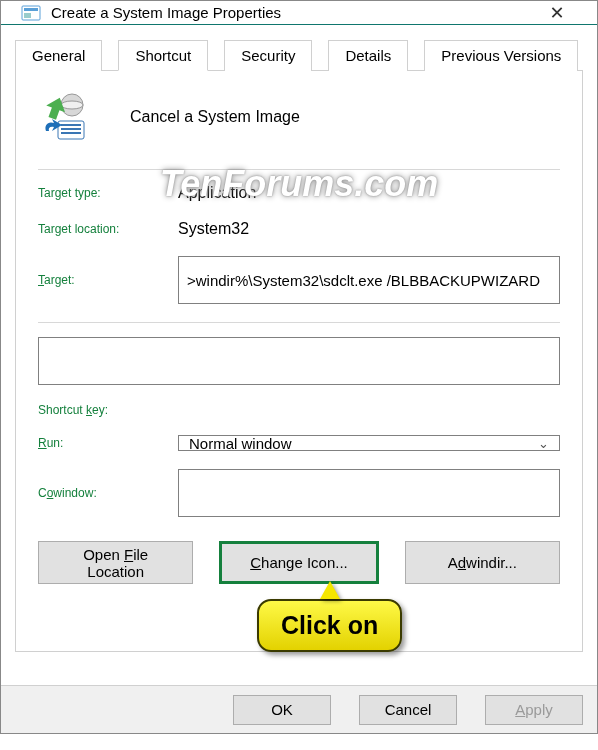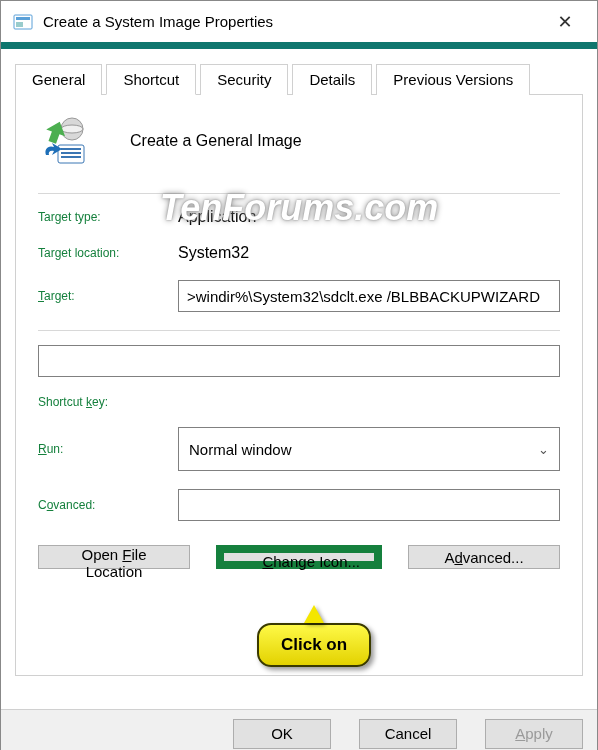--- a/index.html
+++ b/index.html
@@ -1,46 +1,46 @@
 <!DOCTYPE html>
 <html><head>
 <meta charset="utf-8">
 <style>
   * { box-sizing: border-box; font-family: "Segoe UI", Tahoma, sans-serif; }
   body { margin: 0; background: #fff; width: 598px; height: 750px; overflow: hidden; }
   .dialog { width: 598px; border: 1px solid #888; background: #fff; }
-  .titlebar { height: 48px; background: #fff; display: flex; align-items: center; padding: 0 12px; border-bottom: 7px solid #0f766e; }
+  .titlebar { height: 24px; background: #fff; display: flex; align-items: center; padding: 0 20px; border-bottom: 1px solid #0f766e; }
   .titlebar .icon { width: 20px; height: 20px; margin-right: 10px; display:flex; align-items:center; justify-content:center;}
   .titlebar .title { flex: 1; font-size: 15px; color: #000; }
   .titlebar .close { width: 40px; text-align: center; font-size: 18px; color: #333; cursor: default; }
   .content { padding: 14px 14px 0 14px; background: #fff; height: 660px; position: relative; }
-  .tabs { display: flex; gap: 4px; border-bottom: none; position: relative; z-index: 2; }
+  .tabs { display: flex; gap: 16px; border-bottom: none; position: relative; z-index: 2; }
   .tab { padding: 6px 16px; font-size: 15px; border: 1px solid #d0d0d0; border-bottom: none; background: #fff; cursor: default; position: relative; top: 1px; }
   .tab.active { background: #fff; border-color: #d0d0d0; z-index: 3; border-bottom: 1px solid #fff;}
   .tab:not(.active) { background: #fff; border-color: #d0d0d0; }
   .tab.active::after{content:'';position:absolute;left:0;right:0;bottom:-1px;height:2px;background:#fff;}
   .tabbody { border: 1px solid #d0d0d0; padding: 20px 22px; height: 582px; position: relative; z-index:1;}
   .headerrow { display: flex; align-items: center; margin-bottom: 26px; }
   .shortcut-icon { width: 52px; height: 52px; margin-right: 40px; position:relative;}
   .shortcut-name { font-size: 16px; color: #000; }
   .divider { height: 1px; background: #d8d8d8; margin: 8px 0 14px 0; }
   .field { display: flex; align-items: center; margin-bottom: 18px; }
   .field .label { width: 140px; font-size: 12px; color: #15803d; }
   .field .value-static { font-size: 16px; color: #000; }
-  .field input[type=text] { flex: 1; height: 32px; border: 1px solid #808080; padding: 0 8px; font-size: 15px; background: #fff; color: #000;}
-  .field .select { flex: 1; height: 44px; border: 1px solid #808080; padding: 0 10px; font-size: 15px; display:flex; align-items:center; justify-content:space-between; background:#fff;}
+  .field input[type=text] { flex: 1; height: 48px; border: 1px solid #808080; padding: 0 8px; font-size: 15px; background: #fff; color: #000;}
+  .field .select { flex: 1; height: 16px; border: 1px solid #808080; padding: 0 10px; font-size: 15px; display:flex; align-items:center; justify-content:space-between; background:#fff;}
   .select .chev { color:#555; font-size:13px;}
   .buttonrow { display: flex; gap: 26px; margin-top: 24px; justify-content: space-between;}
-  .buttonrow button { flex:1; height: 24px; border: 1px solid #adadad; background: #e1e1e1; font-size: 15px; cursor: default; padding:0 14px;}
-  .buttonrow button.highlight { border: 8px solid #15803d; background: #e1e1e1; text-align: right; }
+  .buttonrow button { flex:1; height: 43px; border: 1px solid #adadad; background: #e1e1e1; font-size: 15px; cursor: default; padding:0 14px;}
+  .buttonrow button.highlight { border: 3px solid #15803d; background: #e1e1e1; }
   .underline-char { text-decoration: underline; }
   .watermark { position: absolute; top: 138px; left: 0; right: 0; text-align: center; font-size: 36px; font-weight: bold; color: #fff; text-shadow: 0 0 6px #888,0 0 2px #888; pointer-events:none; z-index:10; font-style: italic;}
   .callout { position: absolute; top: 556px; left: 256px; z-index:20;}
   .callout-arrow { width: 0; height: 0; border-left: 10px solid transparent; border-right: 10px solid transparent; border-bottom: 18px solid #f4e600; margin:0 auto; filter: drop-shadow(2px 2px 2px rgba(0,0,0,0.4));}
-  .callout-body { background: linear-gradient(#fef947,#e3d200); border: 2px solid #3a3a00; border-radius: 14px; padding: 10px 22px; font-size: 17px; font-weight: bold; color: #000; box-shadow: 3px 3px 5px rgba(0,0,0,0.4);}
+  .callout-body { background: linear-gradient(#fef947,#e3d200); border: 2px solid #3a3a00; border-radius: 14px; padding: 10px 22px; font-size: 25px; font-weight: bold; color: #000; box-shadow: 3px 3px 5px rgba(0,0,0,0.4);}
   .bottombar { height: 48px; display:flex; align-items:center; justify-content:flex-end; gap:28px; padding: 0 14px; background:#f0f0f0; border-top:1px solid #d0d0d0;}
   .bottombar button { width: 98px; height: 30px; border: 1px solid #adadad; background: #e1e1e1; font-size: 15px; cursor:default;}
   .bottombar button.disabled { color: #9a9a9a; }
 </style>
 </head>
 <body>
 
 <div class="dialog">
   <div class="titlebar">
     <div class="icon">
@@ -72,21 +72,21 @@
             <circle cx="34" cy="14" r="11" fill="#d8d8d8" stroke="#999"></circle>
             <ellipse cx="34" cy="14" rx="11" ry="4" fill="#f0f0f0" stroke="#999"></ellipse>
             <path d="M18 6 L28 18 L22 18 L22 28 L14 28 L14 18 L8 18 Z" fill="#4caf50" transform="rotate(20 18 17)"></path>
             <rect x="20" y="30" width="26" height="18" rx="2" fill="#fff" stroke="#3a76b4"></rect>
             <rect x="23" y="33" width="20" height="2" fill="#3a76b4"></rect>
             <rect x="23" y="37" width="20" height="2" fill="#3a76b4"></rect>
             <rect x="23" y="41" width="20" height="2" fill="#3a76b4"></rect>
             <path d="M8 40 C6 34 10 30 16 32 L14 28 L24 34 L14 40 L16 36 C12 35 10 37 11 40 Z" fill="#1e6fb8"></path>
           </svg>
         </div>
-        <div class="shortcut-name">Create a General Image</div>
+        <div class="shortcut-name">Cancel a System Image</div>
       </div>
 
       <div class="divider"></div>
 
       <div class="field">
         <div class="label">Target type:</div>
         <div class="value-static">Application</div>
       </div>
 
       <div class="field">
@@ -111,28 +111,28 @@
 
       <div class="field">
         <div class="label"><span></span><span class="underline-char">R</span><span>un:</span></div>
         <div class="select">
           <span>Normal window</span>
           <span class="chev">⌄</span>
         </div>
       </div>
 
       <div class="field">
-        <div class="label"><span>C</span><span class="underline-char">o</span><span>vanced:</span></div>
+        <div class="label"><span>C</span><span class="underline-char">o</span><span>window:</span></div>
         <input type="text" value="" style="">
       </div>
 
       <div class="buttonrow">
         <button><span>Open </span><span class="underline-char">F</span><span>ile Location</span></button>
         <button class="highlight"><span></span><span class="underline-char">C</span><span>hange Icon...</span></button>
-        <button><span>A</span><span class="underline-char">d</span><span>vanced...</span></button>
+        <button><span>A</span><span class="underline-char">d</span><span>windir...</span></button>
       </div>
     </div>
 
     <div class="callout">
       <div class="callout-arrow"></div>
       <div class="callout-body">Click on</div>
     </div>
   </div>
 
   <div class="bottombar">

